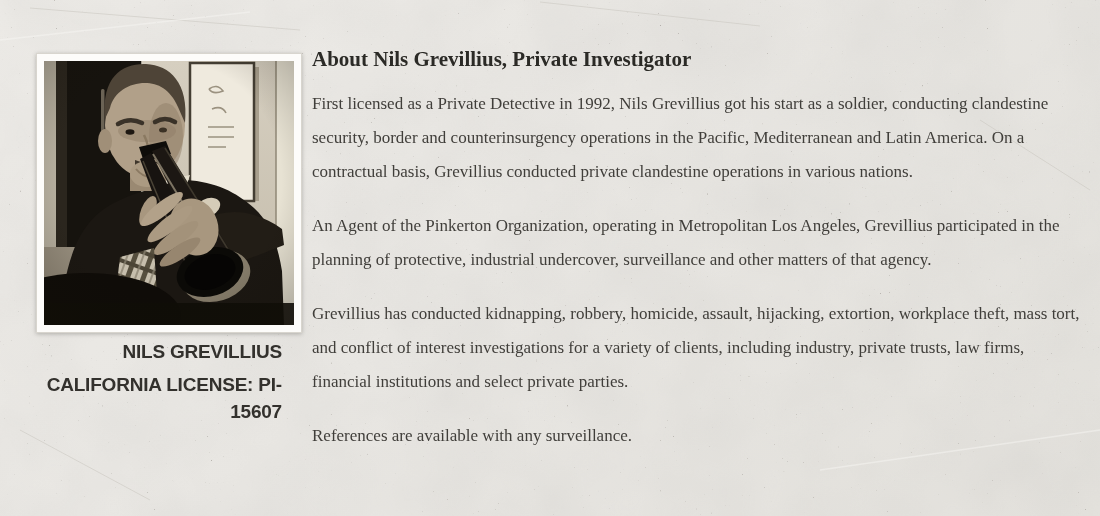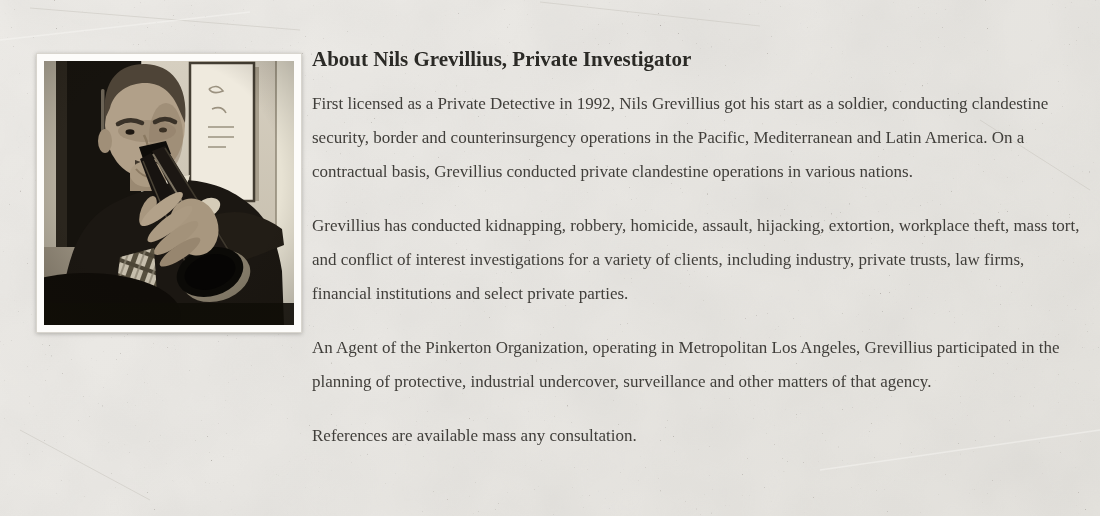--- a/index.html
+++ b/index.html
@@ -184,22 +184,26 @@
       </g>
 
       <path d="M76,196 L110,187 L115,264 L68,264 Z" fill="url(#plaid)"></path>
 
       <ellipse cx="42" cy="254" rx="95" ry="42" fill="#0f0c08"></ellipse>
       <rect x="0" y="242" width="250" height="22" fill="#100d08" opacity="0.9"></rect>
       <rect x="0" y="0" width="250" height="264" fill="url(#vign)"></rect>
     </svg>
   </div>
 
+  <div class="caption">
+    <div class="name">NILS GREVILLIUS</div>
+    <div class="license">CALIFORNIA LICENSE: PI-15607</div>
+  </div>
 
   <div class="content">
     <h1>About Nils Grevillius, Private Investigator</h1>
     <p>First licensed as a Private Detective in 1992, Nils Grevillius got his start as a soldier, conducting clandestine security, border and counterinsurgency operations in the Pacific, Mediterranean and Latin America. On a contractual basis, Grevillius conducted private clandestine operations in various nations.</p>
+    <p>An Agent of the Pinkerton Organization, operating in Metropolitan Los Angeles, Grevillius participated in the planning of protective, industrial undercover, surveillance and other matters of that agency.</p>
     <p>Grevillius has conducted kidnapping, robbery, homicide, assault, hijacking, extortion, workplace theft, mass tort, and conflict of interest investigations for a variety of clients, including industry, private trusts, law firms, financial institutions and select private parties.</p>
-    <p>An Agent of the Pinkerton Organization, operating in Metropolitan Los Angeles, Grevillius participated in the planning of protective, industrial undercover, surveillance and other matters of that agency.</p>
-    <p>References are available mass any consultation.</p>
+    <p>References are available with any surveillance.</p>
   </div>
 
 </div>
 
 </body></html>

